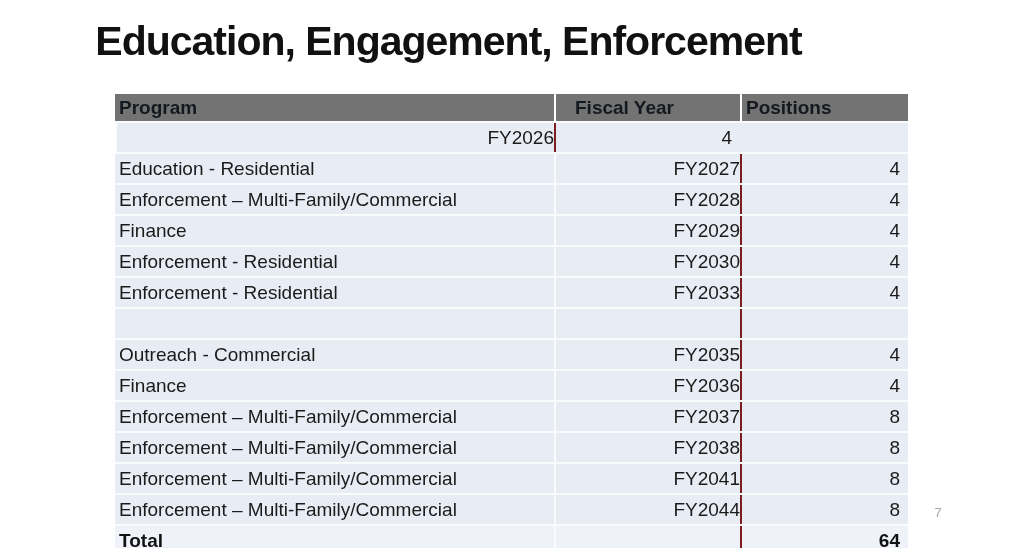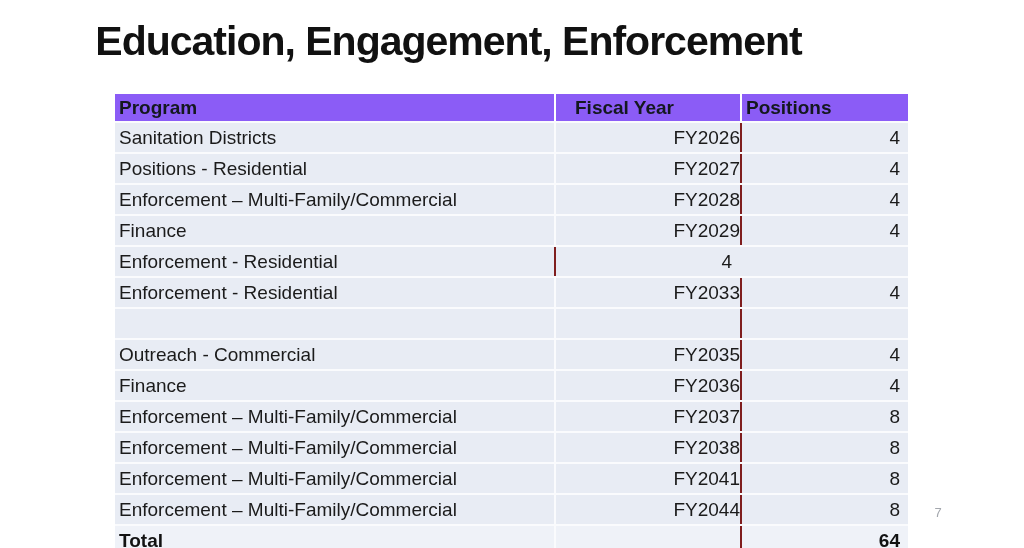--- a/index.html
+++ b/index.html
@@ -38,21 +38,21 @@
   .trow {
     display: grid;
     grid-template-columns: 439px 186px 168px;
     align-items: center;
     height: 29px;
     background: #e8ecf4;
     border-top: 2px solid #fafbfd;
   }
   .thead {
     height: 27px;
-    background: #8b5cf6;
+    background: #737373;
     border-top: none;
     font-weight: 700;
     color: #14181f;
   }
   .trow .cell {
     height: 100%;
     display: flex;
     align-items: center;
     overflow: hidden;
     white-space: nowrap;
@@ -88,45 +88,45 @@
 
   <div class="table">
 
     <div class="trow thead">
       <div class="cell c-prog">Program</div>
       <div class="cell c-fy">Fiscal Year</div>
       <div class="cell c-pos">Positions</div>
     </div>
 
     <div class="trow">
-      <div class="cell c-prog">Sanitation Districts</div>
       <div class="cell c-fy">FY2026</div>
       <div class="cell c-pos">4</div>
     </div>
 
     <div class="trow">
-      <div class="cell c-prog">Positions - Residential</div>
+      <div class="cell c-prog">Education - Residential</div>
       <div class="cell c-fy">FY2027</div>
       <div class="cell c-pos">4</div>
     </div>
 
     <div class="trow">
       <div class="cell c-prog">Enforcement – Multi-Family/Commercial</div>
       <div class="cell c-fy">FY2028</div>
       <div class="cell c-pos">4</div>
     </div>
 
     <div class="trow">
       <div class="cell c-prog">Finance</div>
       <div class="cell c-fy">FY2029</div>
       <div class="cell c-pos">4</div>
     </div>
 
     <div class="trow">
       <div class="cell c-prog">Enforcement - Residential</div>
+      <div class="cell c-fy">FY2030</div>
       <div class="cell c-pos">4</div>
     </div>
 
     <div class="trow">
       <div class="cell c-prog">Enforcement - Residential</div>
       <div class="cell c-fy">FY2033</div>
       <div class="cell c-pos">4</div>
     </div>
 
     <div class="trow">

